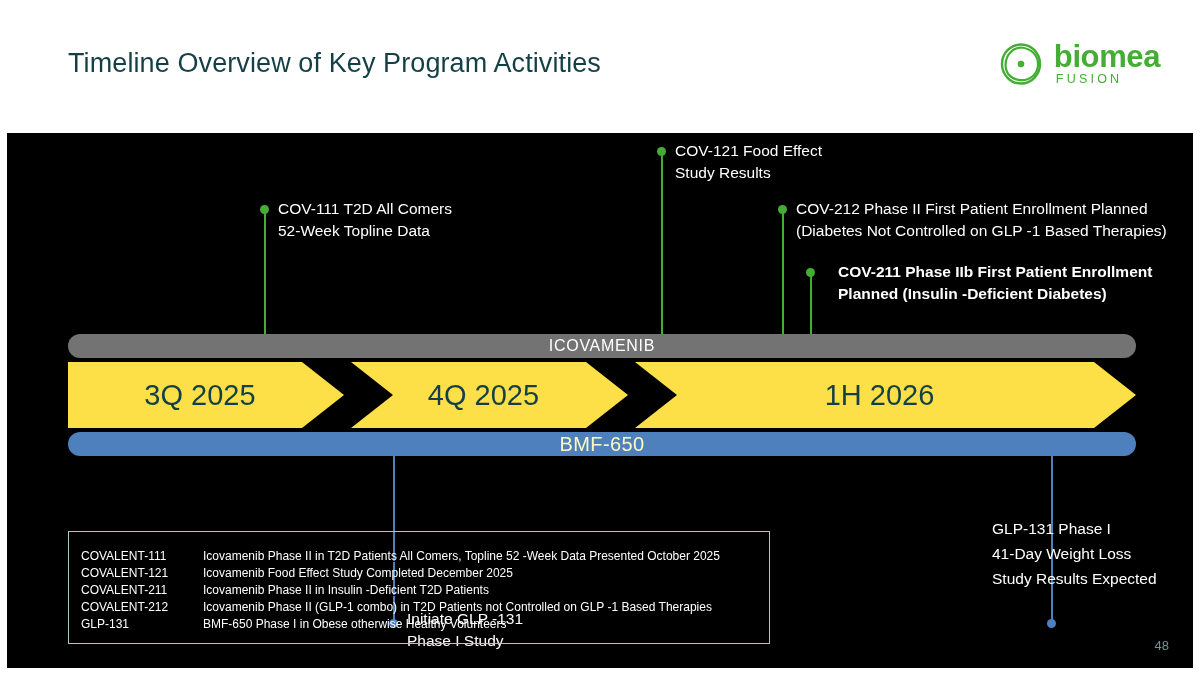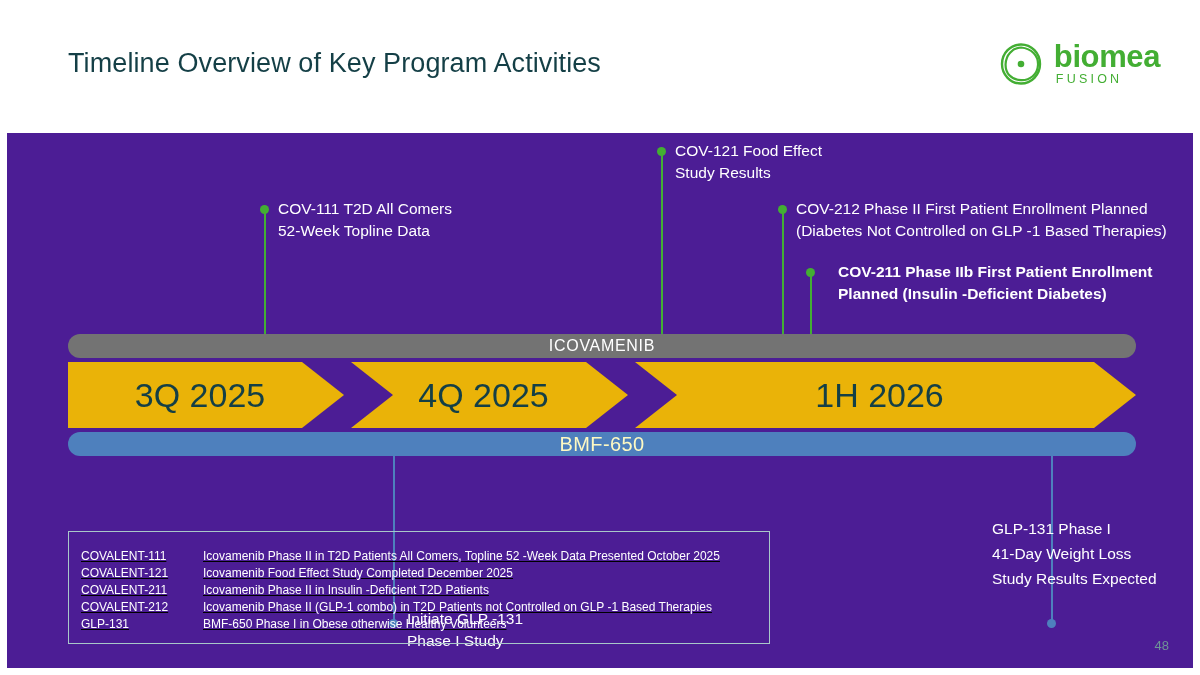--- a/index.html
+++ b/index.html
@@ -53,21 +53,21 @@
     margin-left: 2px;
   }
 
   
   #panel {
     position: absolute;
     left: 7px;
     top: 133px;
     width: 1186px;
     height: 535px;
-    background: #4c1d95;
+    background: #000000;
   }
 
   
   #icovamenib-bar {
     position: absolute;
     left: 68px;
     top: 334px;
     width: 1068px;
     height: 24px;
     background: #737373;
@@ -100,26 +100,26 @@
     position: absolute;
     left: 68px;
     top: 362px;
     width: 1068px;
     height: 66px;
   }
   .seg {
     position: absolute;
     top: 0;
     height: 66px;
-    background: #eab308;
+    background: #fde047;
     display: flex;
     align-items: center;
     justify-content: center;
     color: #143F46;
-    font-size: 34px;
+    font-size: 29px;
   }
   .seg span { position: relative; left: -6px; }
   #seg1 {
     left: 0; width: 276px;
     clip-path: polygon(0 0, 234px 0, 276px 50%, 234px 100%, 0 100%);
   }
   #seg2 {
     left: 283px; width: 277px;
     clip-path: polygon(0 0, 235px 0, 277px 50%, 235px 100%, 0 100%, 42px 50%);
   }

